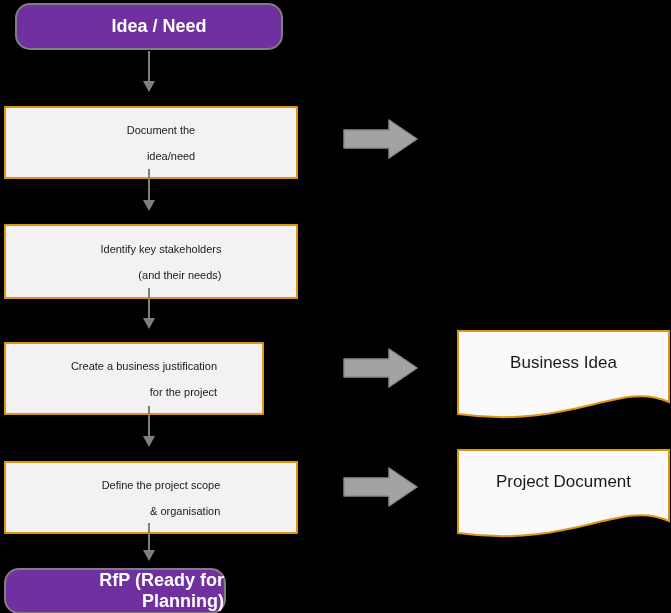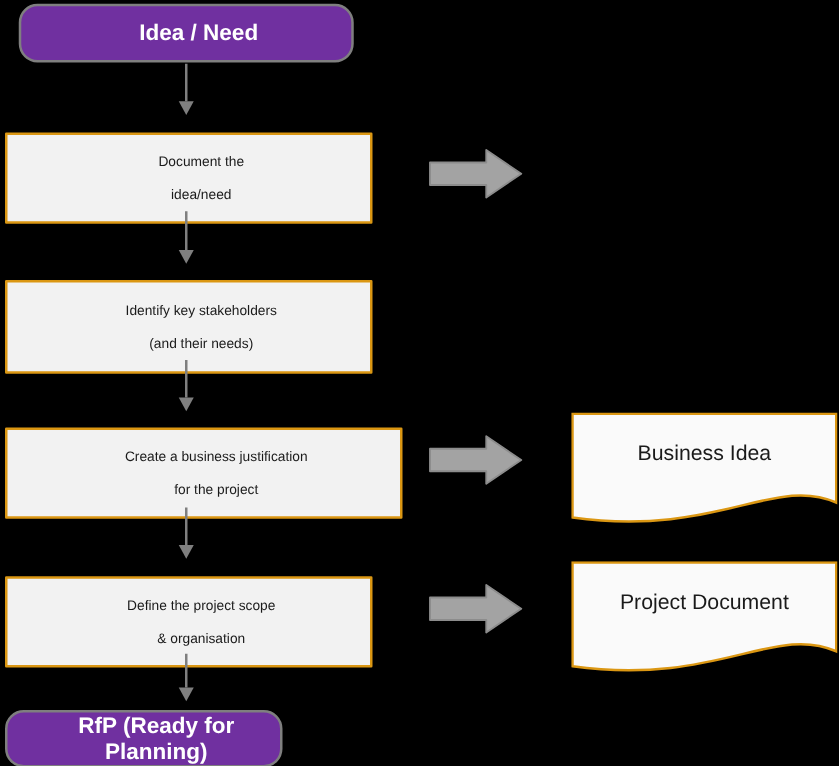--- a/index.html
+++ b/index.html
@@ -10,21 +10,21 @@
   .canvas {
     position: relative;
     width: 671px;
     height: 613px;
     background: var(--background, #000);
     font-family: "Liberation Sans", sans-serif;
     overflow: hidden;
   }
   .node-label {
     white-space: pre-line;
-    text-align: center;
+    text-align: right;
     padding-left: 20px;
   }
   .terminal {
     position: absolute;
     background: var(--terminal-fill, #7030A0);
     border: 2px solid var(--terminal-border, #7F7F7F);
     border-radius: 15px;
     color: var(--terminal-text, #fff);
     font-weight: bold;
     font-size: 18px;
@@ -128,21 +128,21 @@
   <div class="step" style="left:4px; top:212px; width:294px; height:75px;">
     <span class="node-label">Identify key stakeholders
 (and their needs)</span>
   </div>
 
   <div class="connector" style="left:143px; top:288px; height:41px;">
     <div class="connector-line"></div>
     <div class="connector-head"></div>
   </div>
 
-  <div class="step" style="left:4px; top:330px; width:318px; height:73px;">
+  <div class="step" style="left:4px; top:330px; width:260px; height:73px;">
     <span class="node-label">Create a business justification
 for the project</span>
   </div>
 
   <div class="connector" style="left:143px; top:406px; height:41px;">
     <div class="connector-line"></div>
     <div class="connector-head"></div>
   </div>
 
   <div class="step" style="left:4px; top:449px; width:294px; height:73px;">

